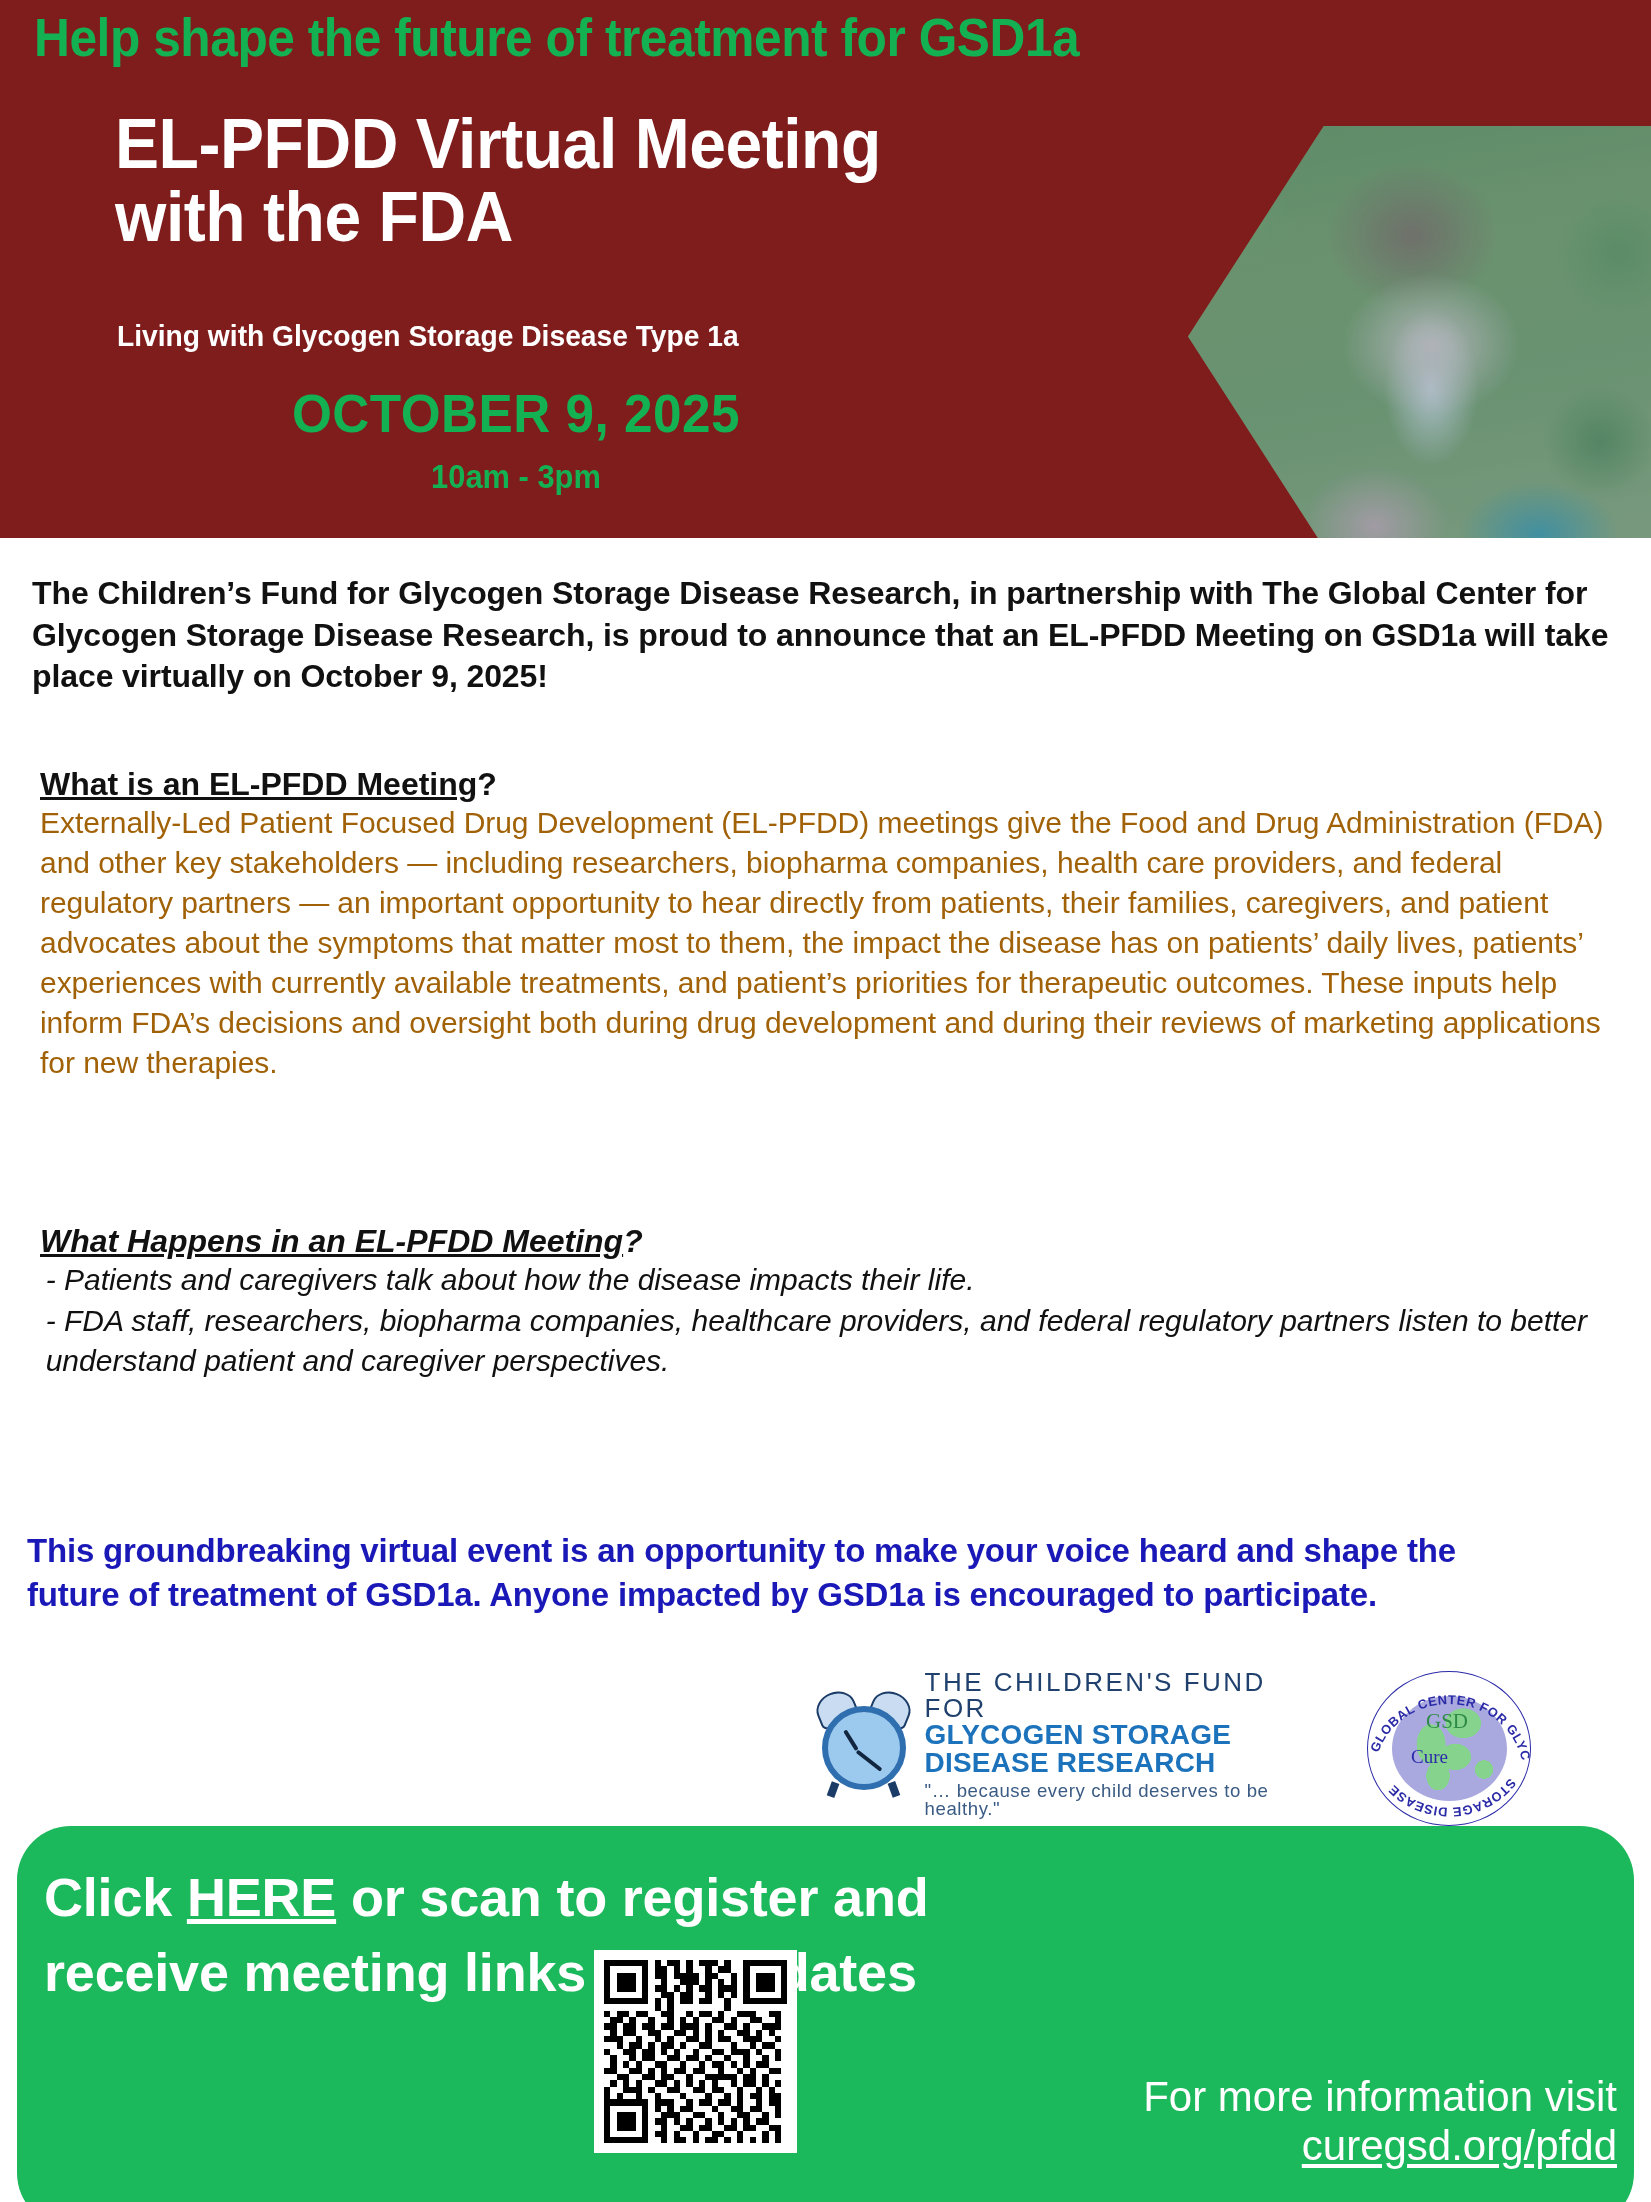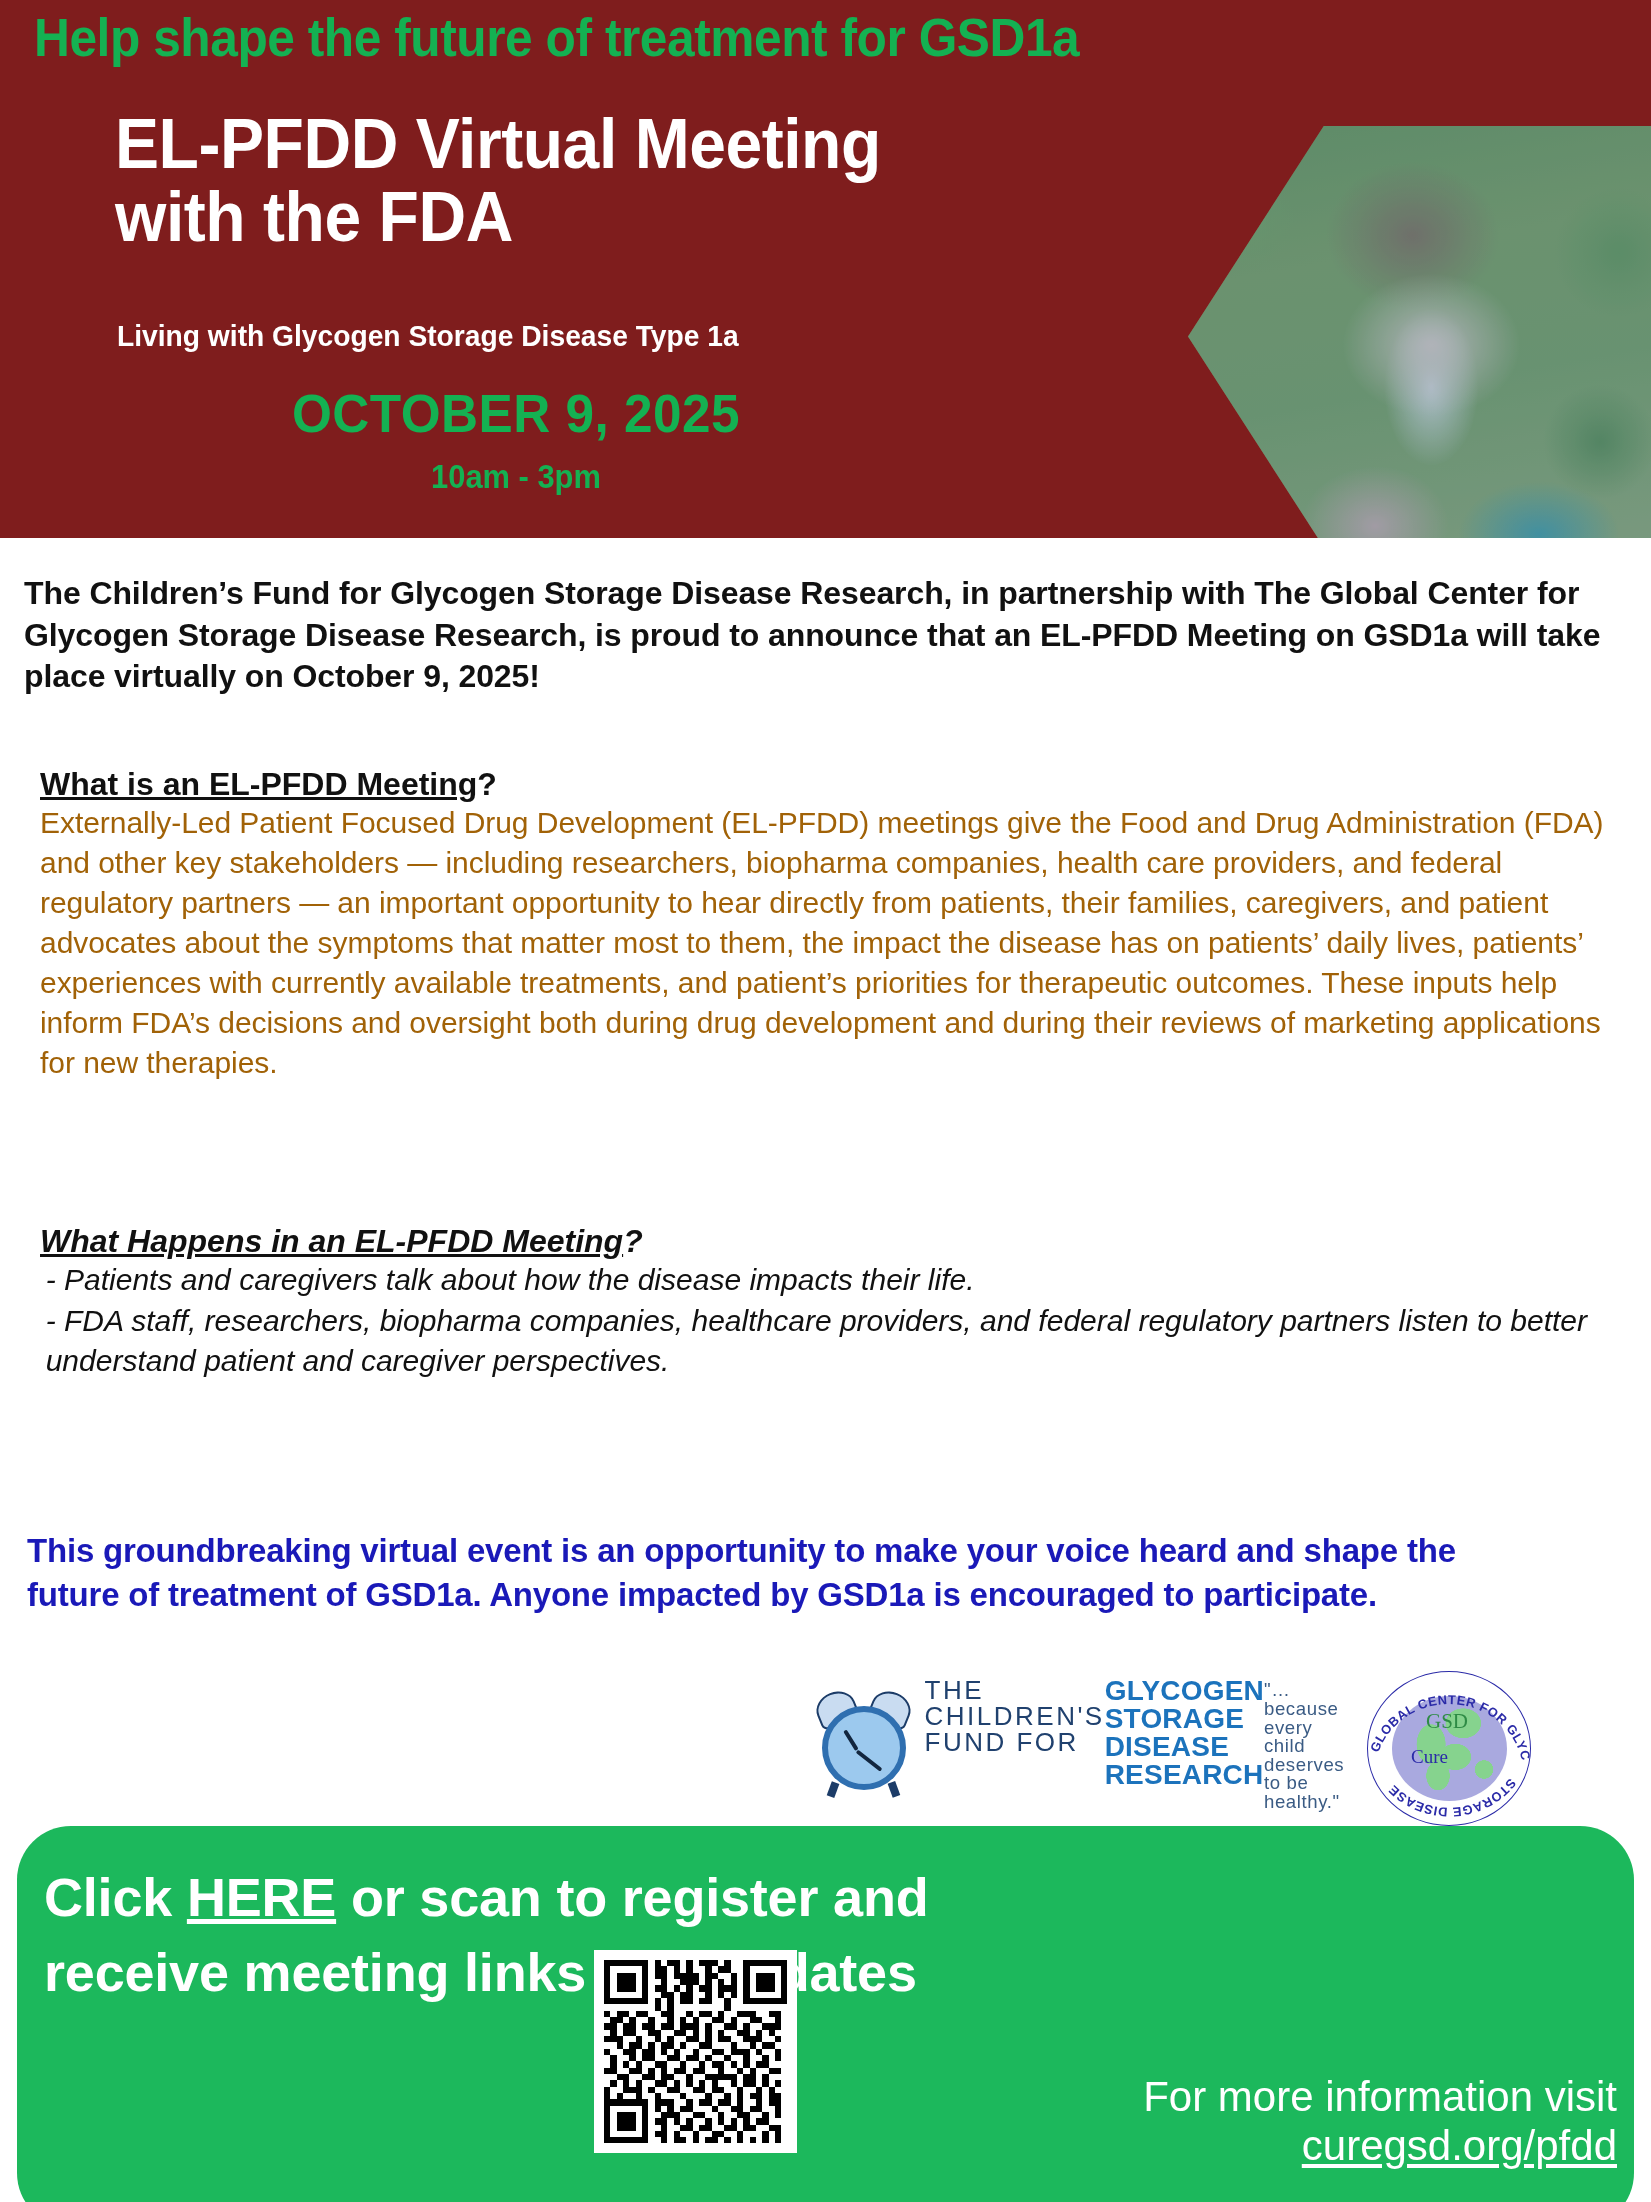--- a/index.html
+++ b/index.html
@@ -77,21 +77,21 @@
     position:absolute;inset:0;
     background:rgba(8,60,115,0.30);
     mix-blend-mode:normal;
   }
 
   
   .body-wrap{
     position:absolute;left:0;top:554px;width:1652px;
   }
   .intro{
-    position:absolute;left:24px;top:19px;width:1587px;
+    position:absolute;left:32px;top:19px;width:1587px;
     font-size:32px;line-height:1.30;font-weight:700;color:#111111;
     letter-spacing:-0.1px;
   }
   .sec-head{
     font-size:32px;font-weight:700;color:#111111;
     margin:0;
   }
   .sec-head u{text-decoration:underline;text-underline-offset:1.9px;}
   .sec-body{
     font-size:30px;line-height:1.335;color:#a16207;font-weight:400;
@@ -116,21 +116,21 @@
   .clock .bell{position:absolute;width:36px;height:29px;background:#C9DCF1;border:2.9px solid #1C3C68;border-radius:50% 50% 18% 18%;}
   .clock .bell.l{left:1.9px;top:1.9px;transform:rotate(-22deg);}
   .clock .bell.r{right:1.9px;top:1.9px;transform:rotate(22deg);}
   .clock .face{position:absolute;left:7.6px;top:15.3px;width:84px;height:84px;border-radius:50%;background:#9CC9EE;border:6.7px solid #2F6FB0;box-sizing:border-box;}
   .clock .hand{position:absolute;background:#12263F;border-radius:1.9px;}
   .clock .hand.h{left:41px;top:36px;width:3.8px;height:23px;transform-origin:50% 100%;transform:rotate(-32deg);}
   .clock .hand.m{left:41px;top:29px;width:3.8px;height:31px;transform-origin:50% 100%;transform:rotate(128deg);}
   .clock .foot{position:absolute;bottom:0;width:7.6px;height:15.3px;background:#1C3C68;}
   .clock .foot.l{left:15.3px;transform:rotate(20deg);}
   .clock .foot.r{right:15.3px;transform:rotate(-20deg);}
-  .cf-text{display:flex;line-height:1;}
+  .cf-text{display:flex;flex-direction:column;line-height:1;}
   .cf-l1{font-size:26px;letter-spacing:2.5px;color:#20416E;font-weight:400;}
   .cf-l2{font-size:28px;letter-spacing:0.2px;color:#1C73BC;font-weight:700;transform:scaleX(1.0);}
   .cf-l3{font-size:18.6px;letter-spacing:0.6px;color:#3A5B84;font-weight:400;margin-top:4.8px;}
 
   .logo-gc{
     position:absolute;left:1367px;top:1671px;width:164px;height:155px;
   }
   .gc-ring{
     position:absolute;inset:0;border-radius:50%;
     border:1.9px solid #2B2BA8;box-sizing:border-box;

